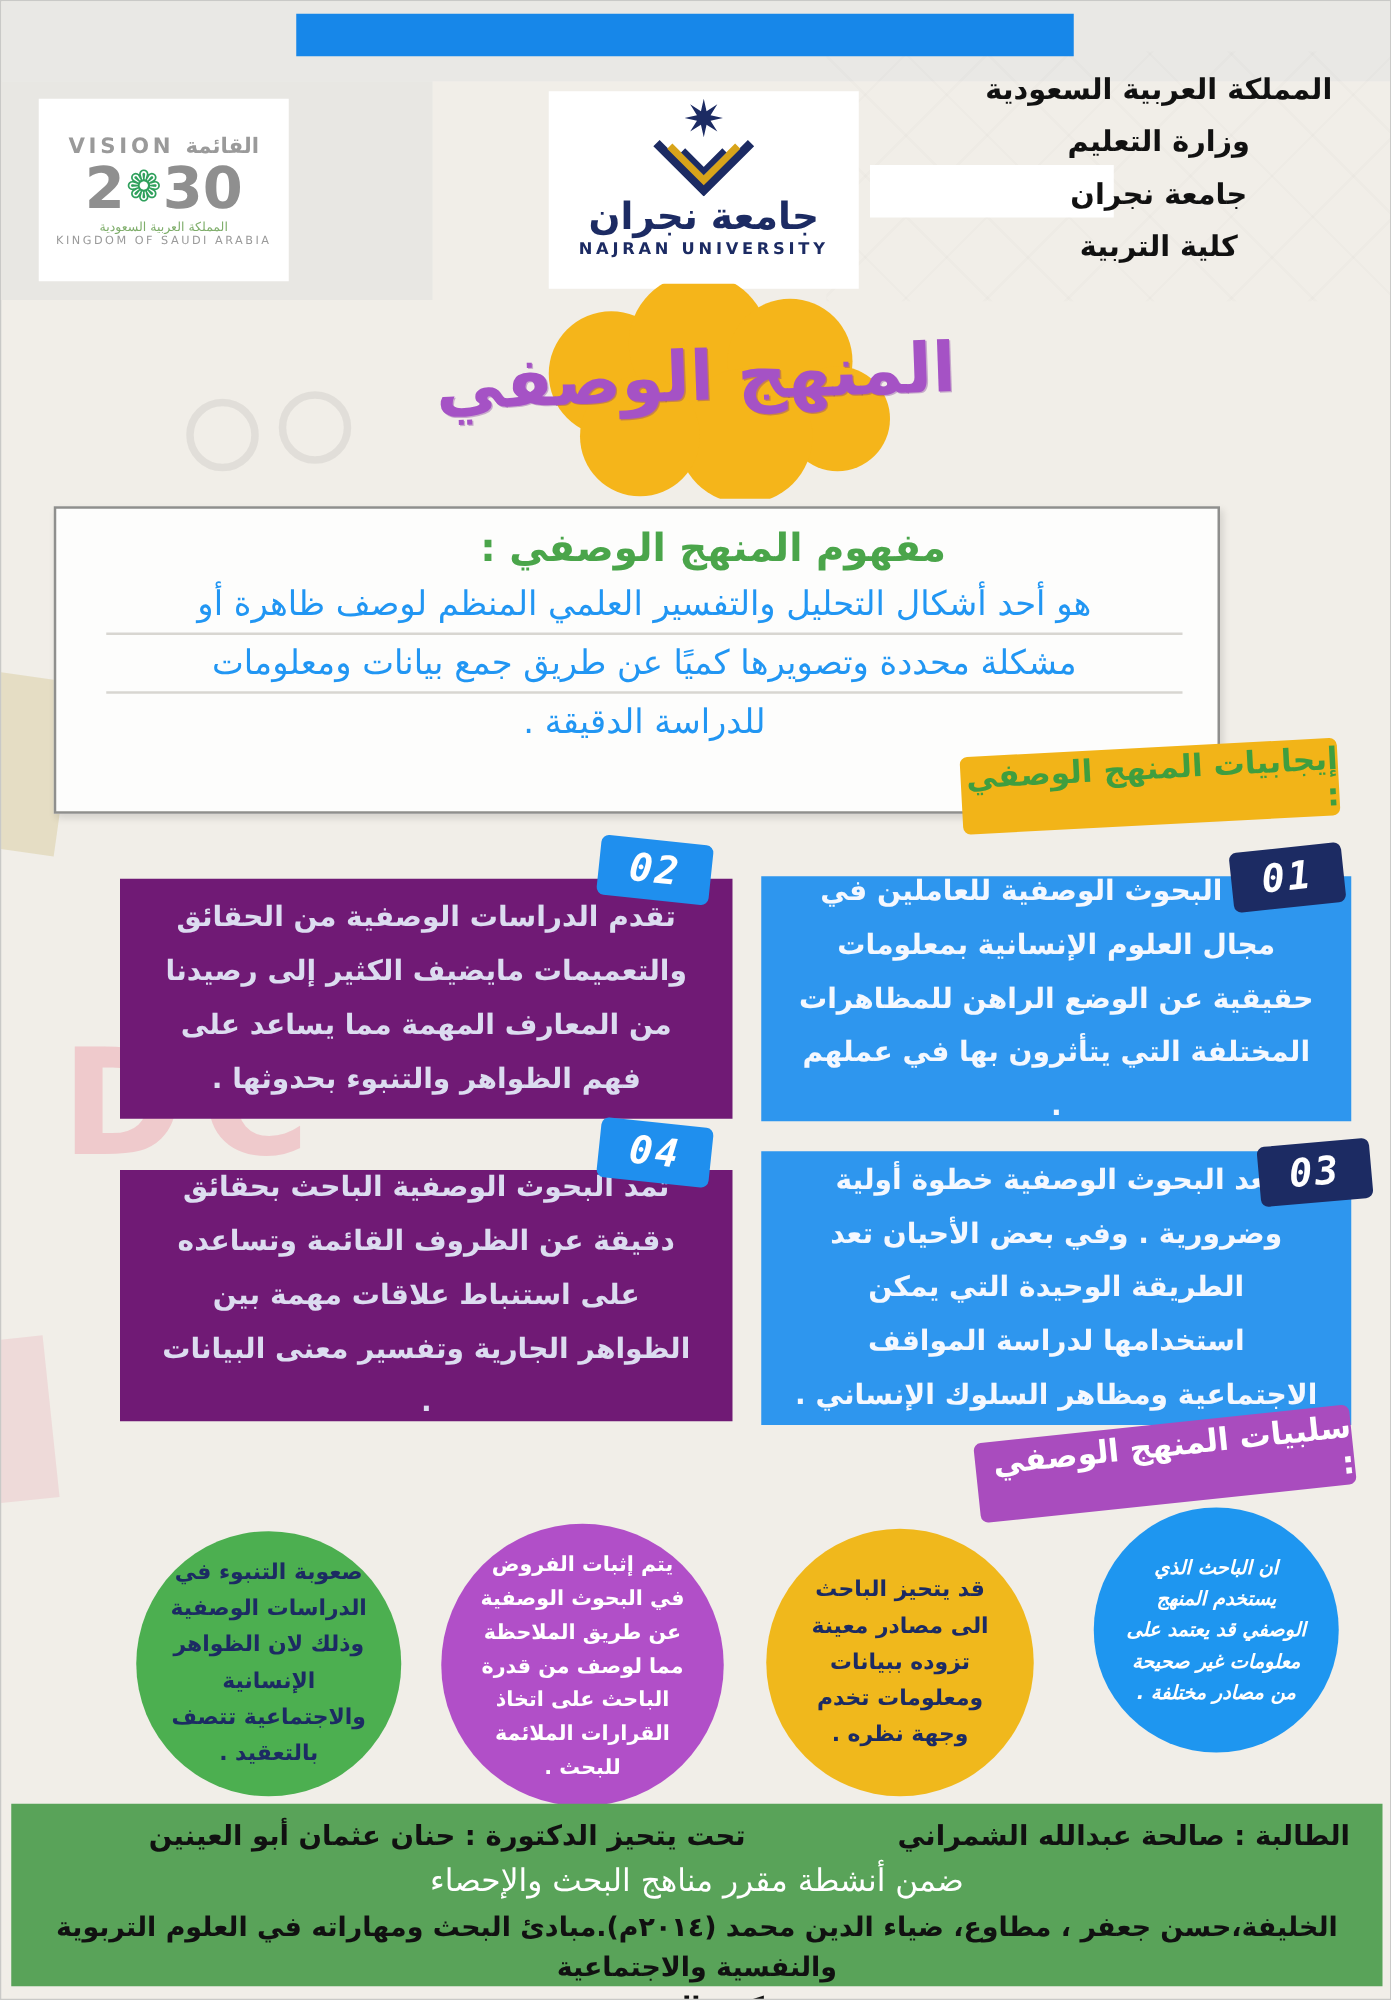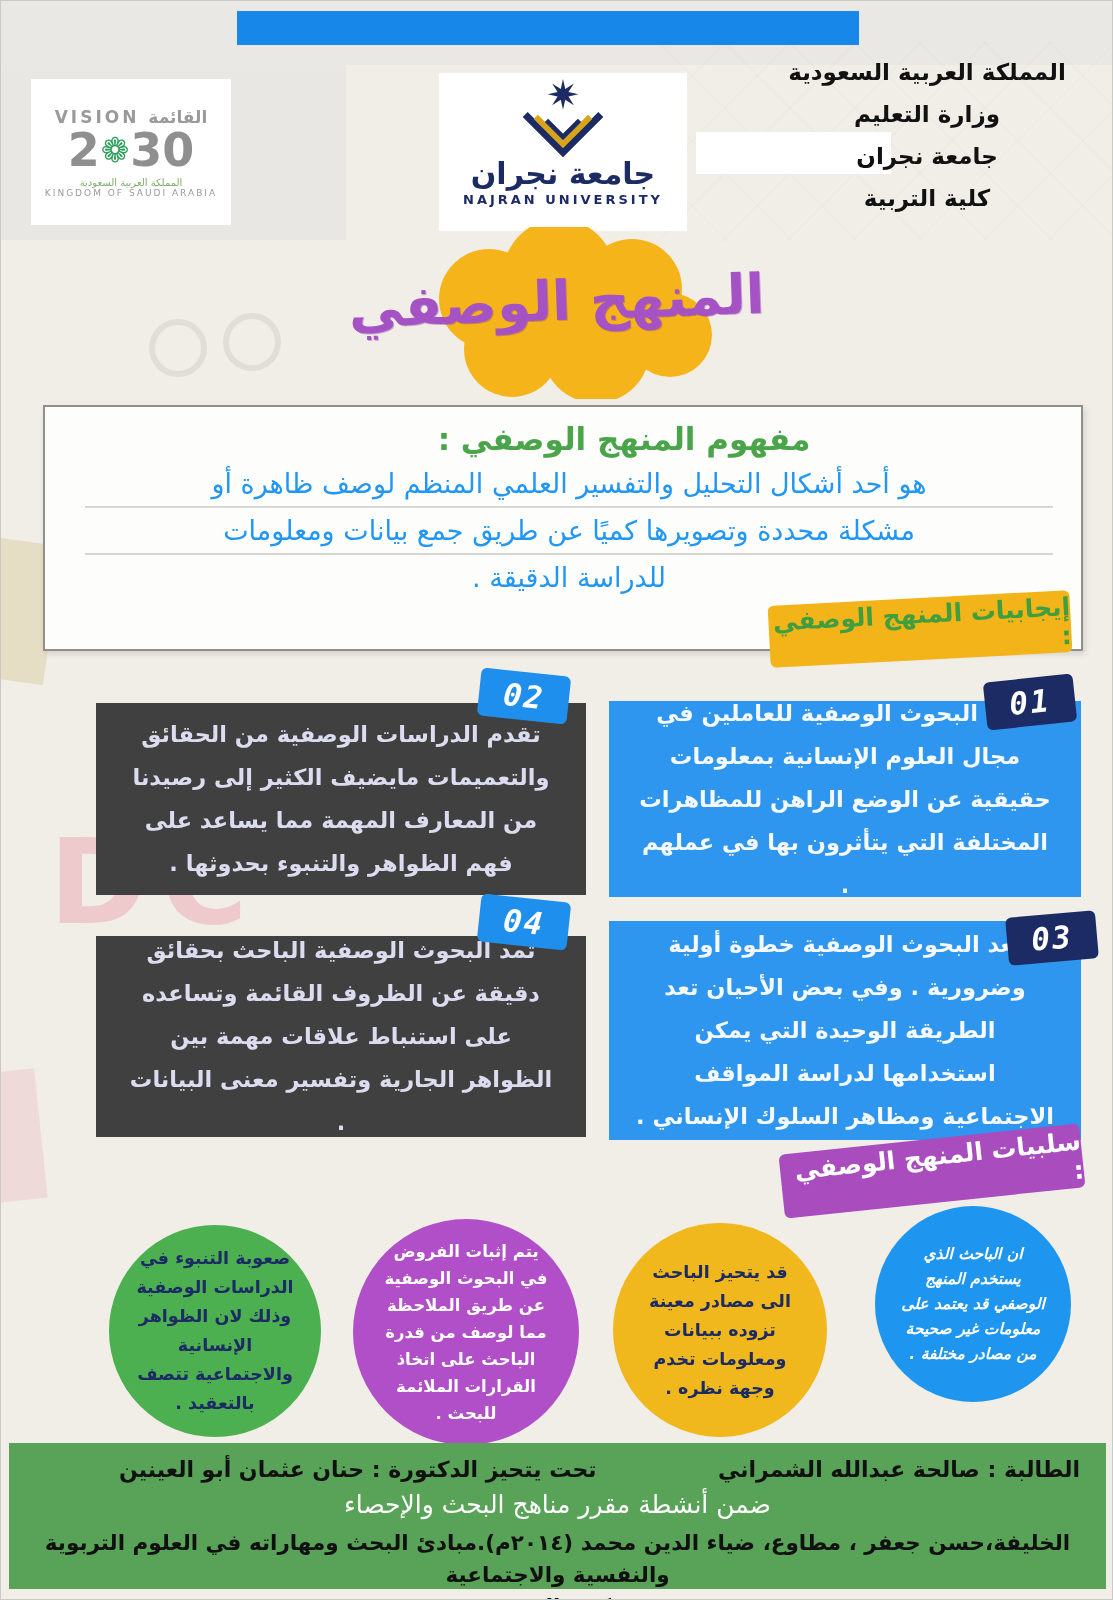--- a/index.html
+++ b/index.html
@@ -34,21 +34,21 @@
   .vision-en{color:#9a9a9a;font-size:9px;letter-spacing:2px;}
   .najran-box{left:438px;top:72px;width:248px;height:158px;display:flex;flex-direction:column;align-items:center;justify-content:flex-start;padding-top:6px;}
   .najran-ar{color:#1c2b63;font-weight:bold;font-size:30px;line-height:1.1;}
   .najran-en{color:#1c2b63;font-weight:bold;font-size:13px;letter-spacing:3px;margin-top:2px;}
   
   .cloud{position:absolute;left:403px;top:226px;}
   .main-title{position:absolute;left:318px;top:268px;width:475px;text-align:center;
     font-size:55px;font-weight:bold;color:#a552c5;transform:rotate(-2deg);
     text-shadow:1px 1px 0 rgba(120,40,150,.35);}
   
-  .def-box{position:absolute;left:42px;top:404px;width:1040px;height:246px;background:#fdfdfc;
+  .def-box{position:absolute;left:42px;top:404px;width:933px;height:246px;background:#fdfdfc;
     border:2px solid #8f8f8d;box-shadow:2px 3px 6px rgba(0,0,0,.12);padding:10px 28px 0 40px;}
   .def-heading{text-align:center;margin-left:110px;color:#4aa54a;font-size:31px;font-weight:bold;line-height:44px;}
   .def-line{direction:rtl;text-align:center;color:#2196f3;font-size:27px;font-weight:normal;line-height:45px;}
   .ruled{border-bottom:2px solid #d8d6d1;}
   
   .badge{position:absolute;display:flex;align-items:center;justify-content:center;border-radius:6px;}
   .pos-badge{left:768px;top:597px;width:302px;height:62px;background:#f2b418;transform:rotate(-3deg);
     color:#3f9e3f;font-size:25px;font-weight:bold;}
   .neg-badge{left:780px;top:1138px;width:302px;height:64px;background:#a94cbe;transform:rotate(-6deg);
     color:#fff;font-size:25px;font-weight:bold;}
@@ -58,21 +58,21 @@
   .nb-blue{background:#1f8fee;}
   .nb01{left:984px;top:677px;transform:rotate(-6deg);}
   .nb02{left:478px;top:671px;transform:rotate(6deg);}
   .nb03{left:1006px;top:913px;transform:rotate(-5deg);}
   .nb04{left:478px;top:897px;transform:rotate(6deg);}
   
   .info-box{position:absolute;display:flex;align-items:center;justify-content:center;padding:14px 26px;}
   .info-text{direction:rtl;text-align:center;font-weight:bold;font-size:22.5px;line-height:43px;}
   .box-blue{background:#2e96ee;}
   .box-blue .info-text{color:#f4f8ff;}
-  .box-navy{background:#404040;}
+  .box-navy{background:#701a75;}
   .box-navy .info-text{color:#dcdcf0;}
   .b01{left:608px;top:700px;width:472px;height:196px;}
   .b02{left:95px;top:702px;width:490px;height:192px;}
   .b03{left:608px;top:920px;width:472px;height:219px;}
   .b04{left:95px;top:935px;width:490px;height:201px;}
   
   .circle{position:absolute;border-radius:50%;display:flex;align-items:center;justify-content:center;padding:26px;}
   .circle .info-text{font-size:16.5px;line-height:27px;}
   .c-blue{left:874px;top:1205px;width:196px;height:196px;background:#1e96f0;}
   .c-blue .info-text{color:#ffffff;font-size:15.5px;line-height:25px;font-style:italic;}

